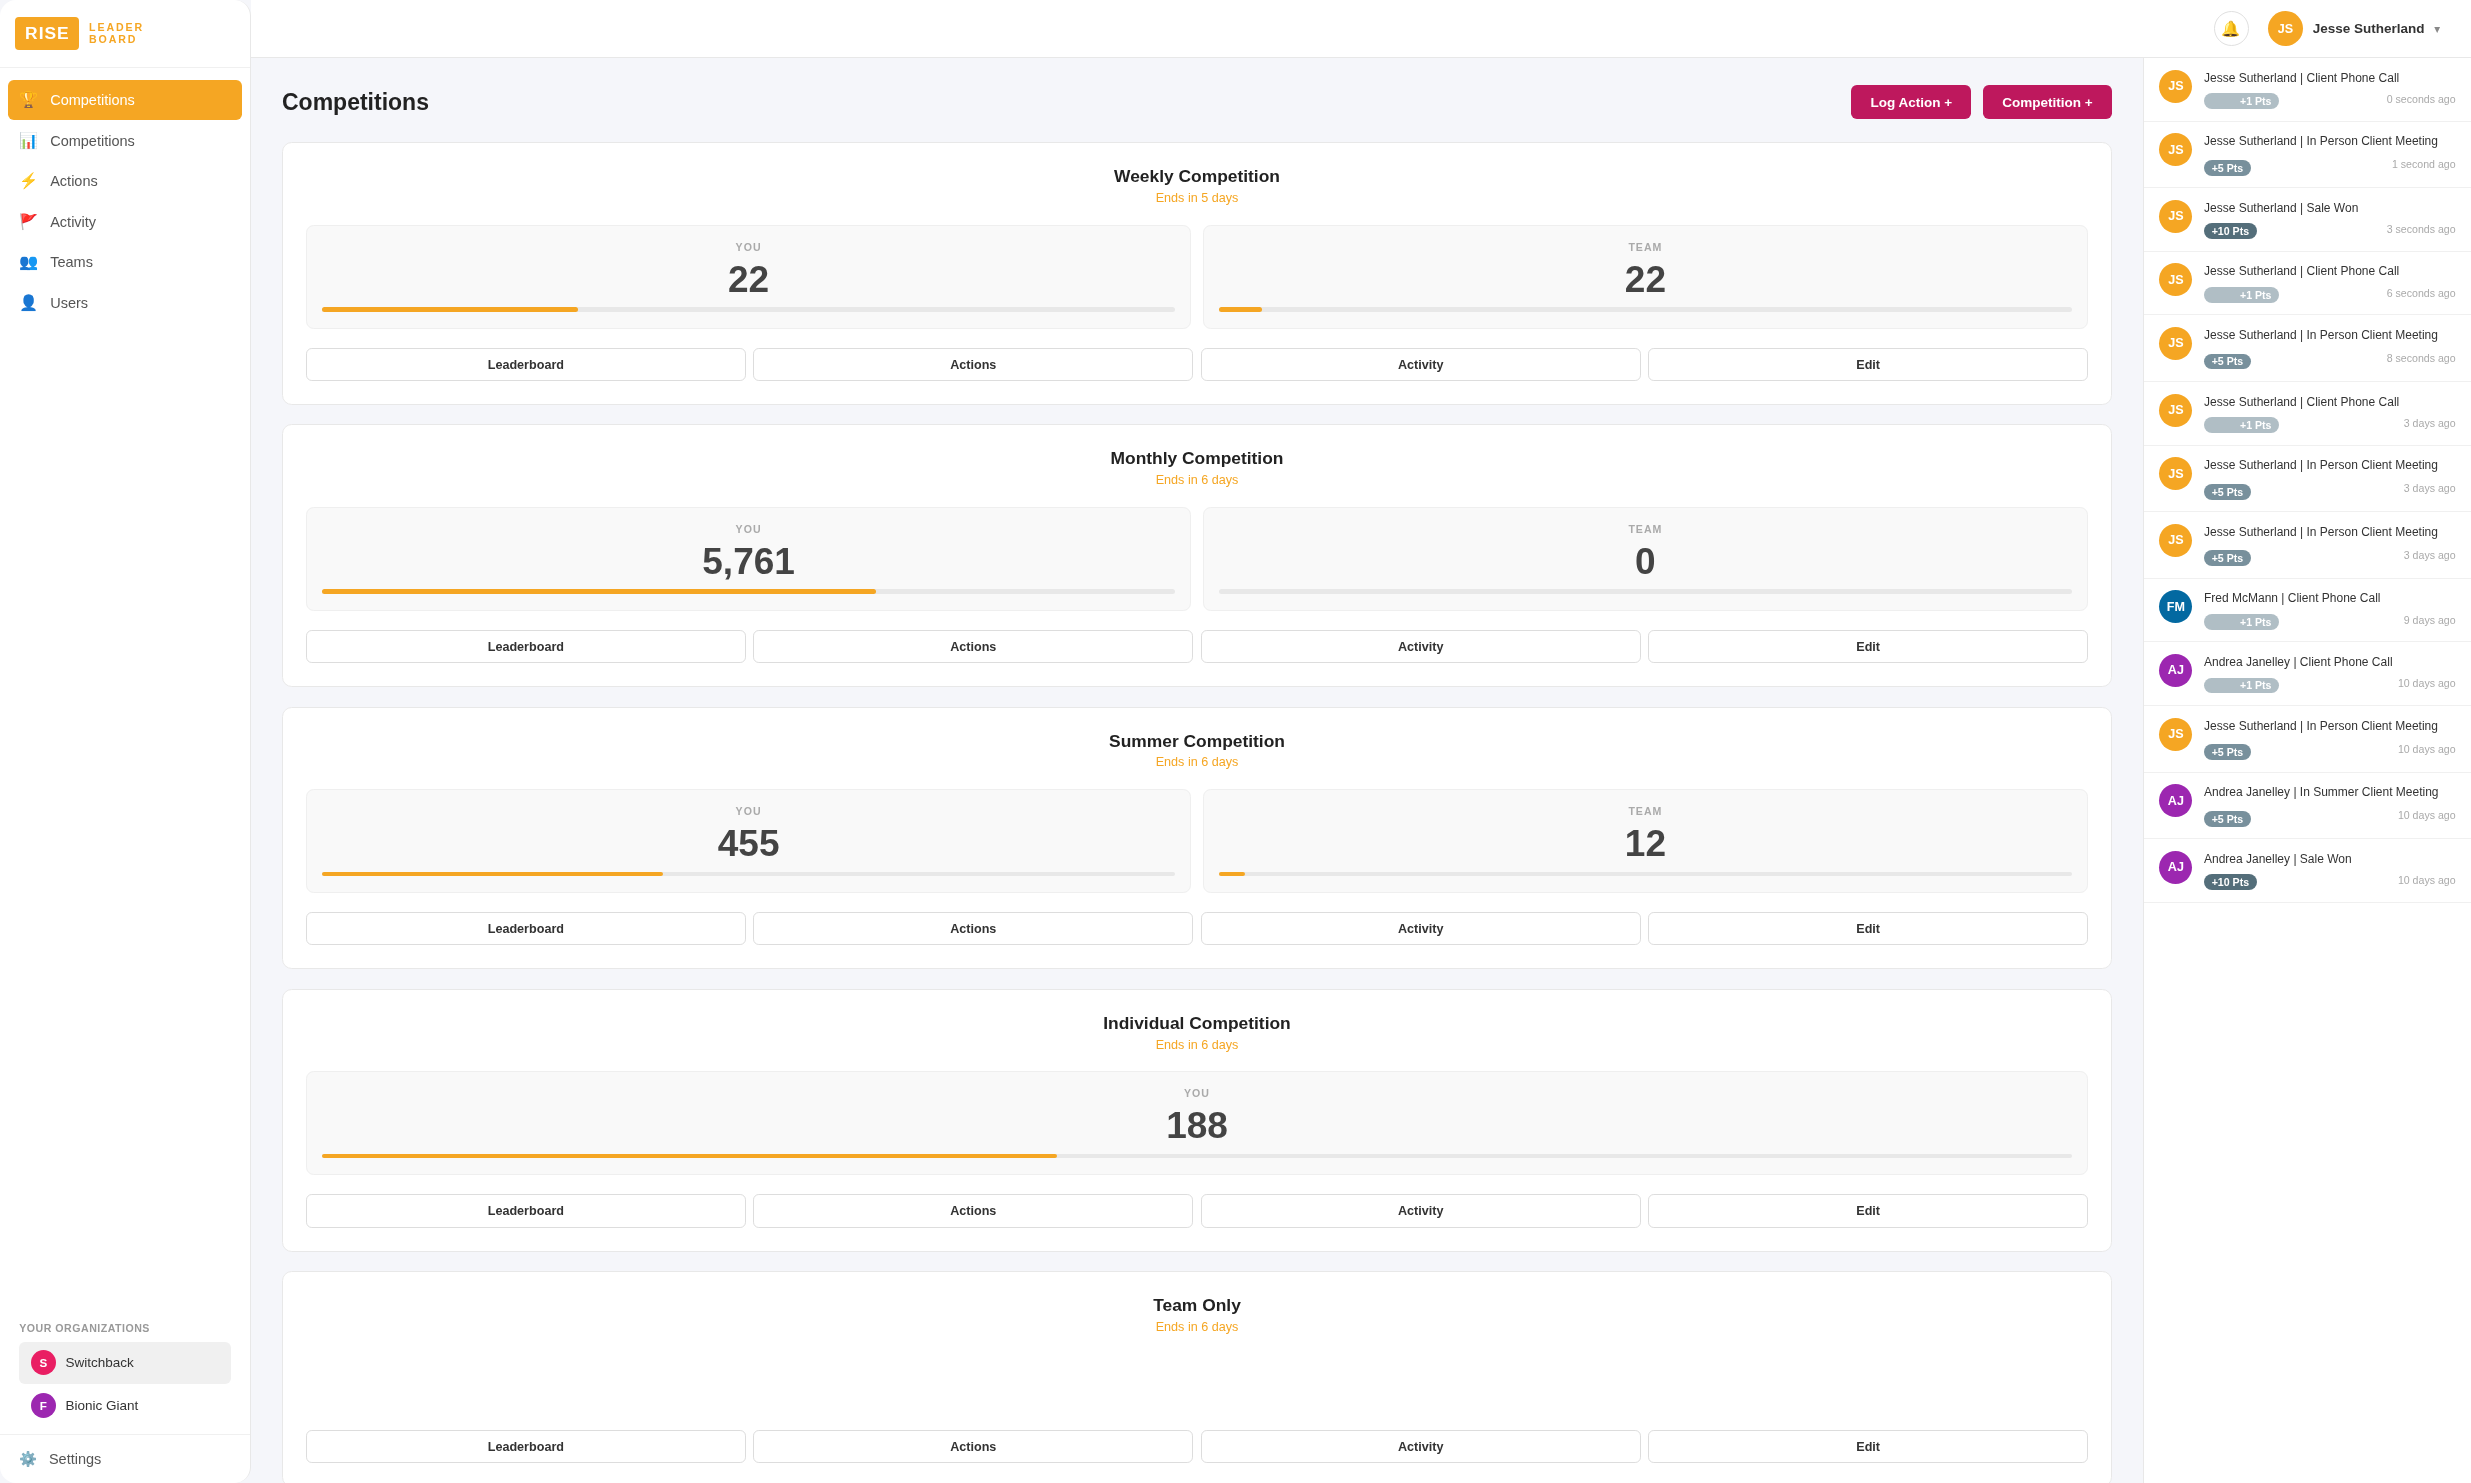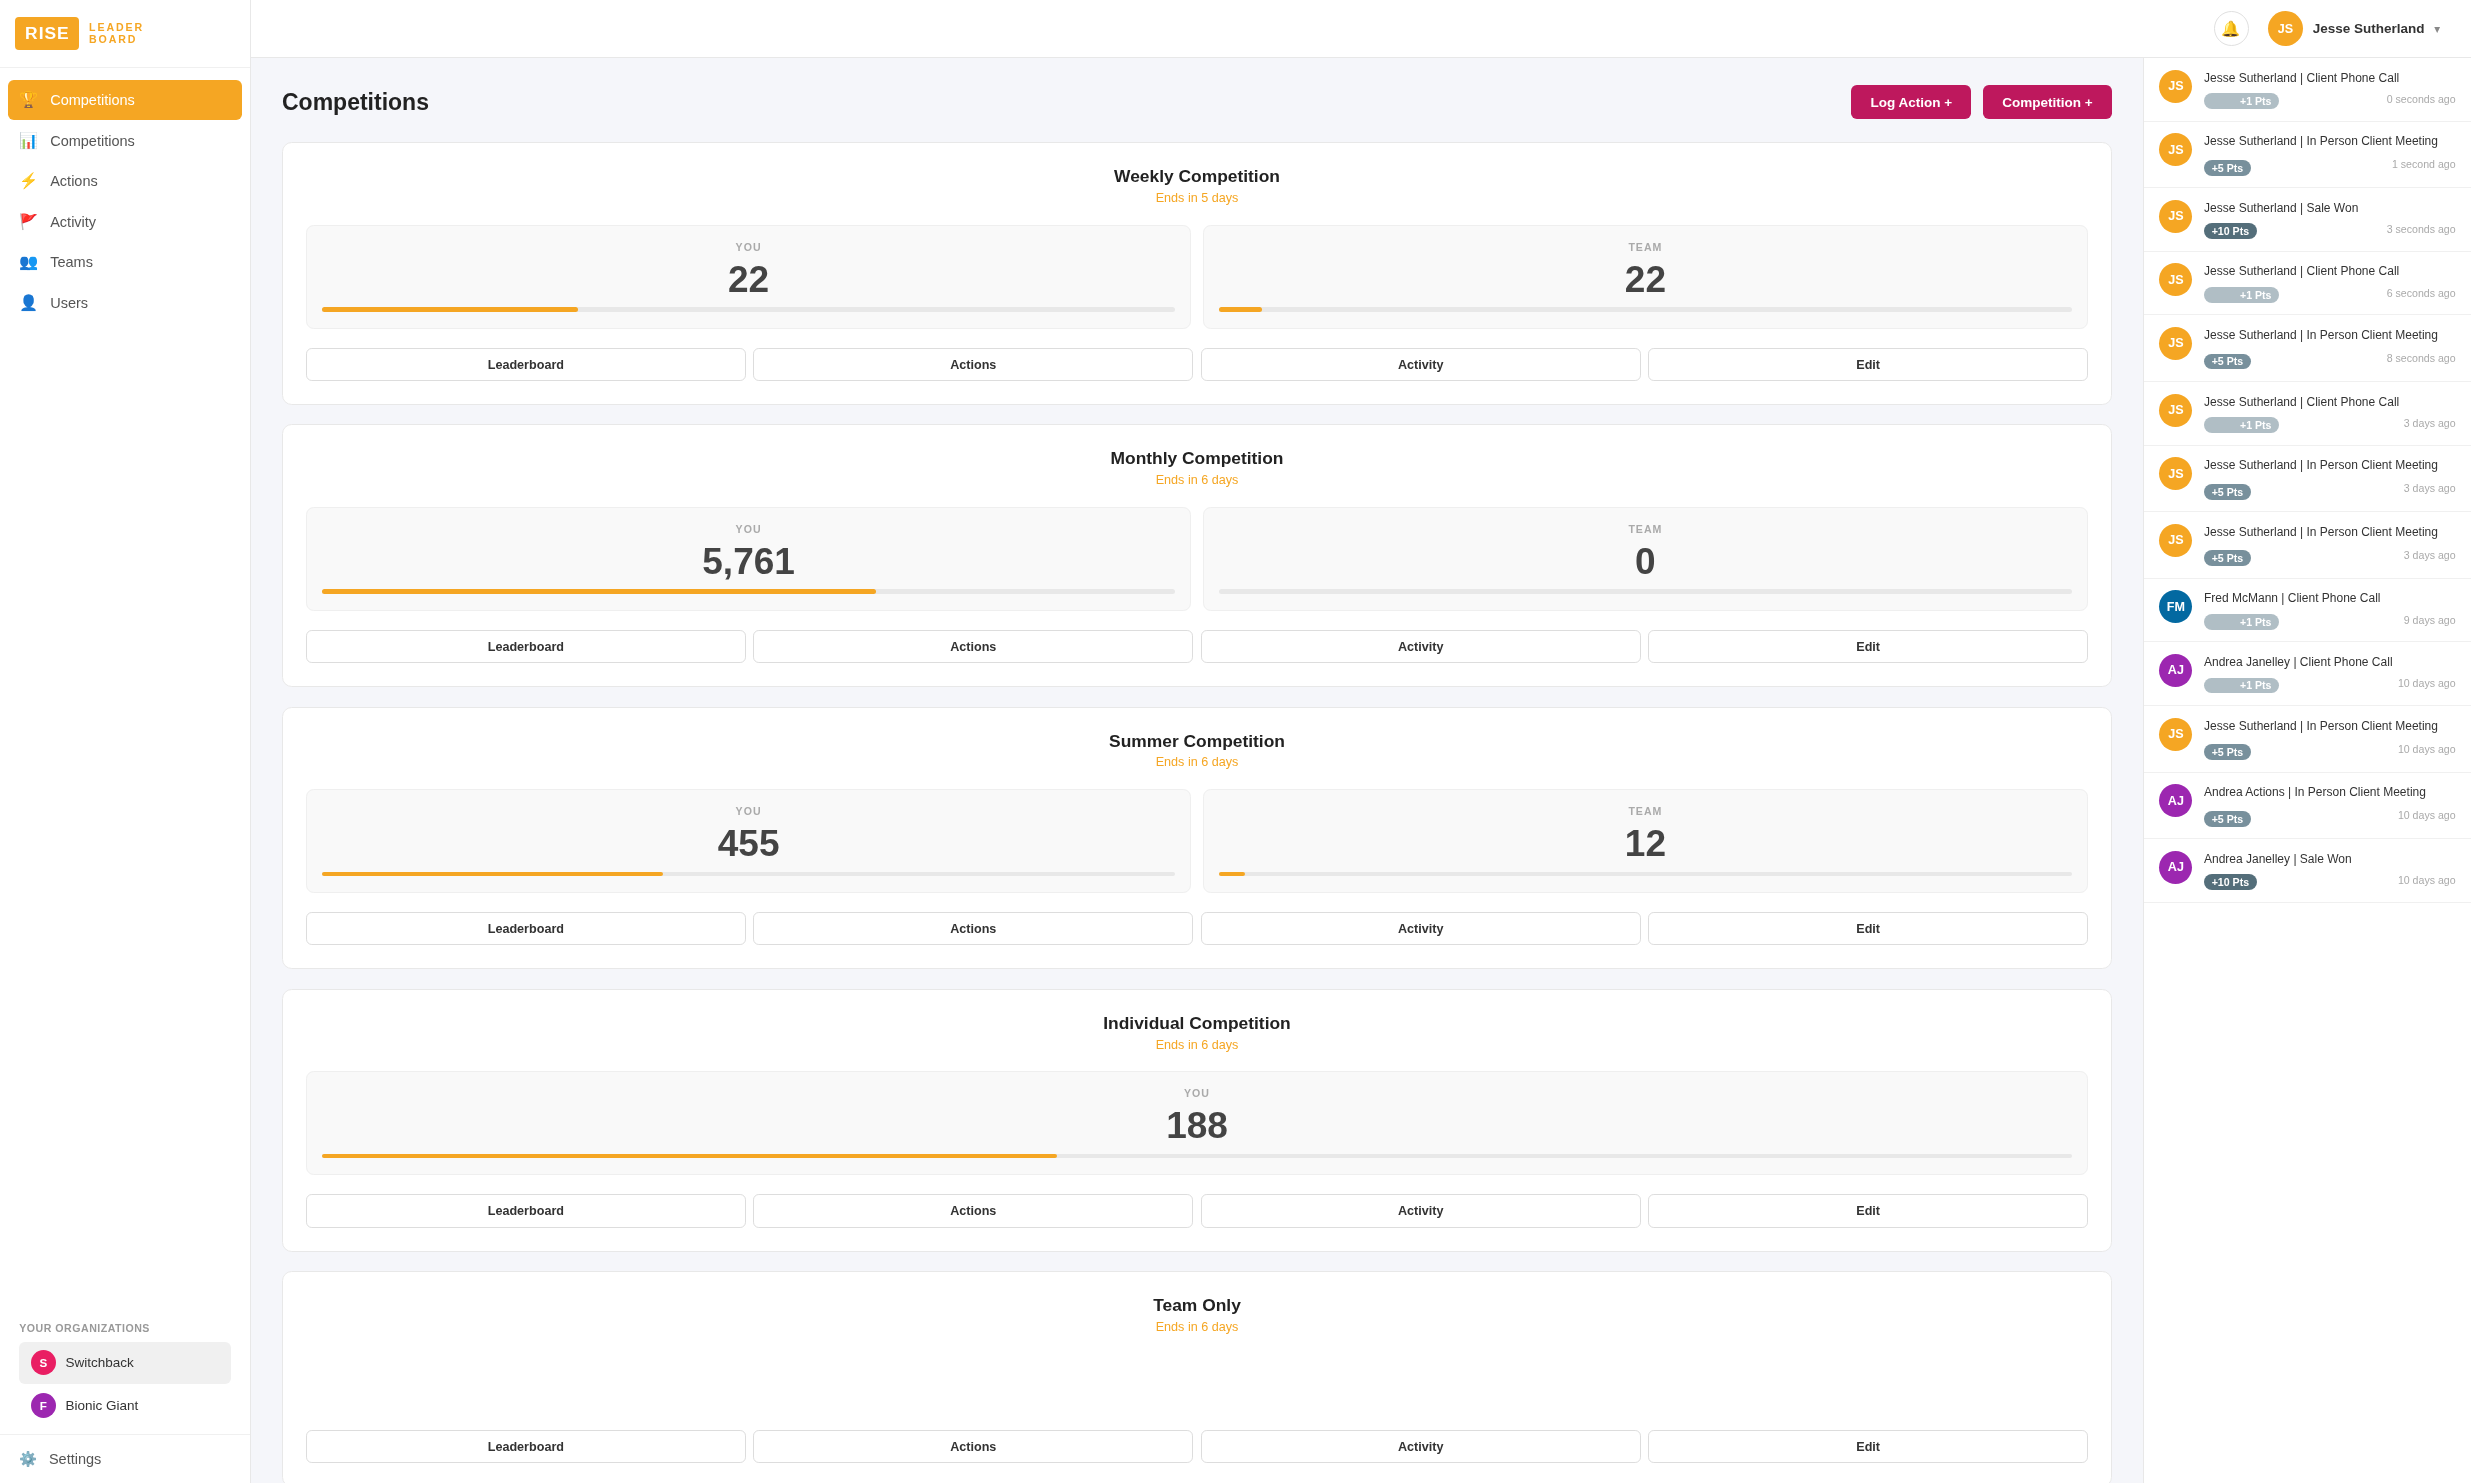--- a/index.html
+++ b/index.html
@@ -7,20 +7,21 @@
 
     
     .sidebar {
       width: 251px;
       min-width: 251px;
       background: #fff;
       display: flex;
       flex-direction: column;
       border-right: 1px solid #e8e8e8;
       height: 100vh;
+      border-radius: 16px;
     }
     .logo-area {
       padding: 17.4px 15.4px;
       display: flex;
       align-items: center;
       gap: 9.7px;
       border-bottom: 1px solid #f0f0f0;
     }
     .logo-box {
       background: #f5a623;
@@ -673,21 +674,21 @@
       <div class="activity-text">Jesse Sutherland | In Person Client Meeting</div>
       <div class="activity-badge-row">
         <span class="activity-badge badge-5">+5 Pts</span>
         <span class="activity-time">10 days ago</span>
       </div>
     </div>
   </div>
         <div class="activity-item">
     <div class="activity-avatar" style="background:#9c27b0">AJ</div>
     <div class="activity-info">
-      <div class="activity-text">Andrea Actions | In Person Client Meeting</div>
+      <div class="activity-text">Andrea Janelley | In Summer Client Meeting</div>
       <div class="activity-badge-row">
         <span class="activity-badge badge-5">+5 Pts</span>
         <span class="activity-time">10 days ago</span>
       </div>
     </div>
   </div>
         <div class="activity-item">
     <div class="activity-avatar" style="background:#9c27b0">AJ</div>
     <div class="activity-info">
       <div class="activity-text">Andrea Janelley | Sale Won</div>

